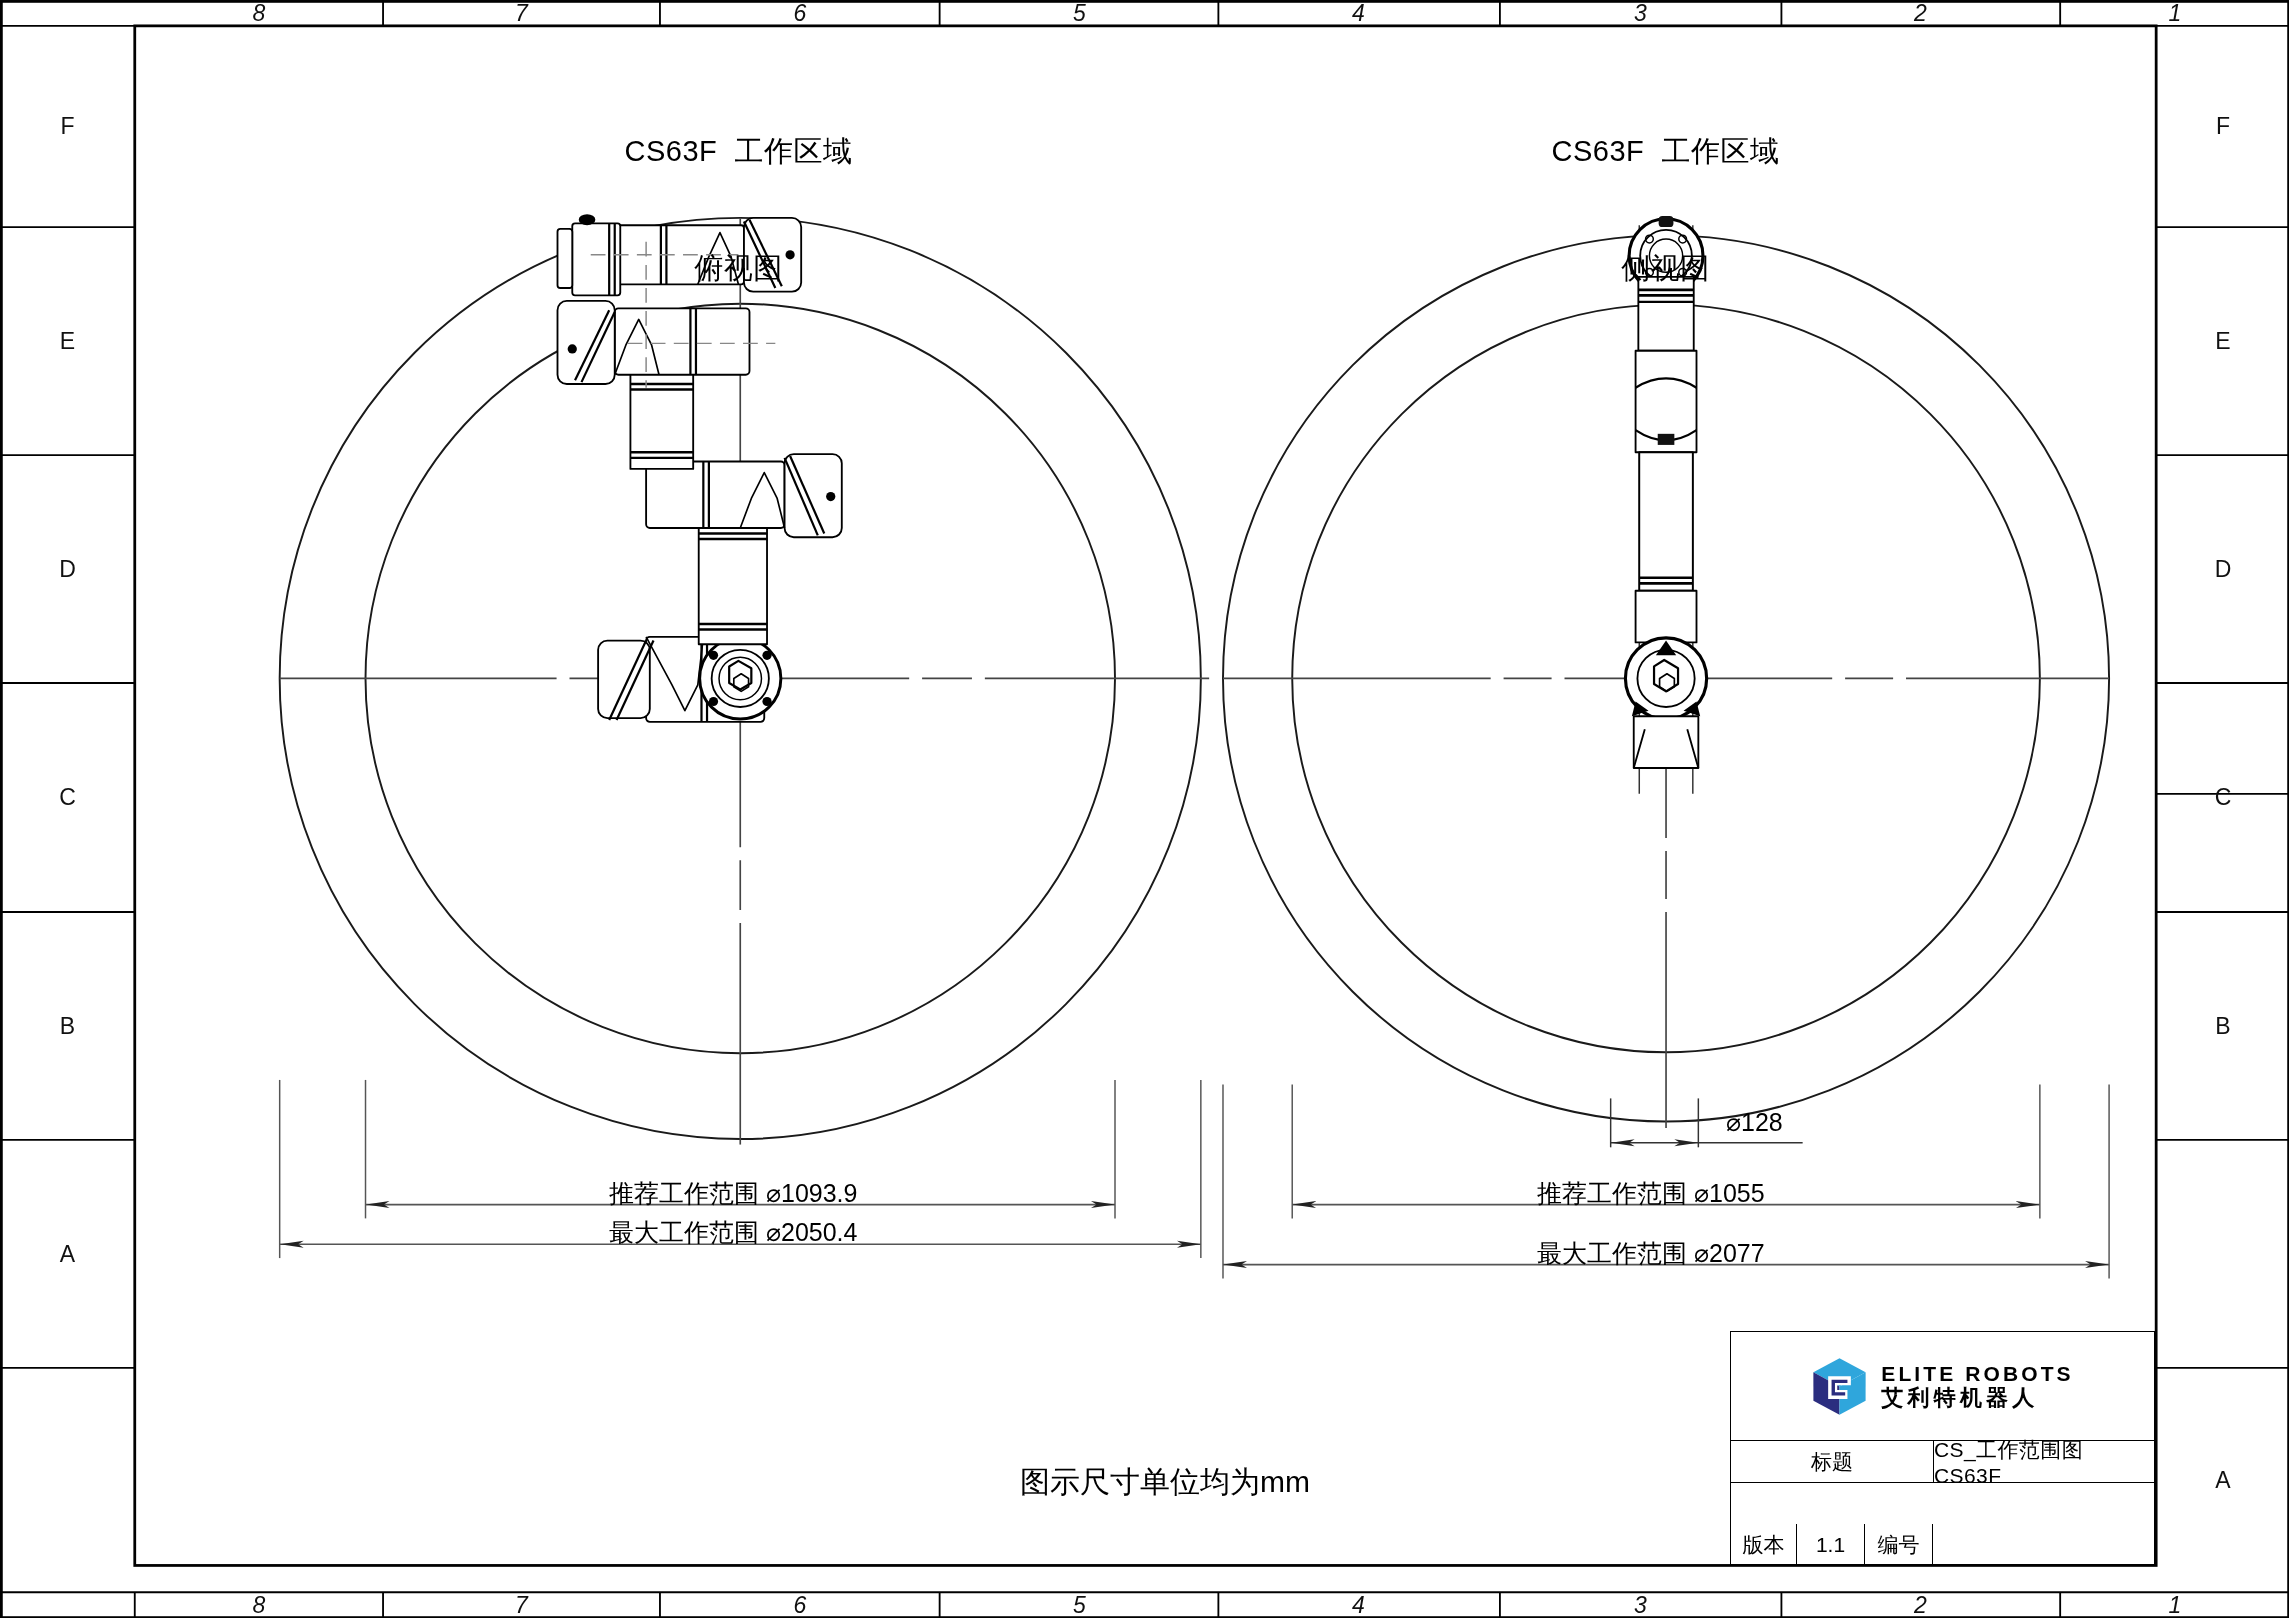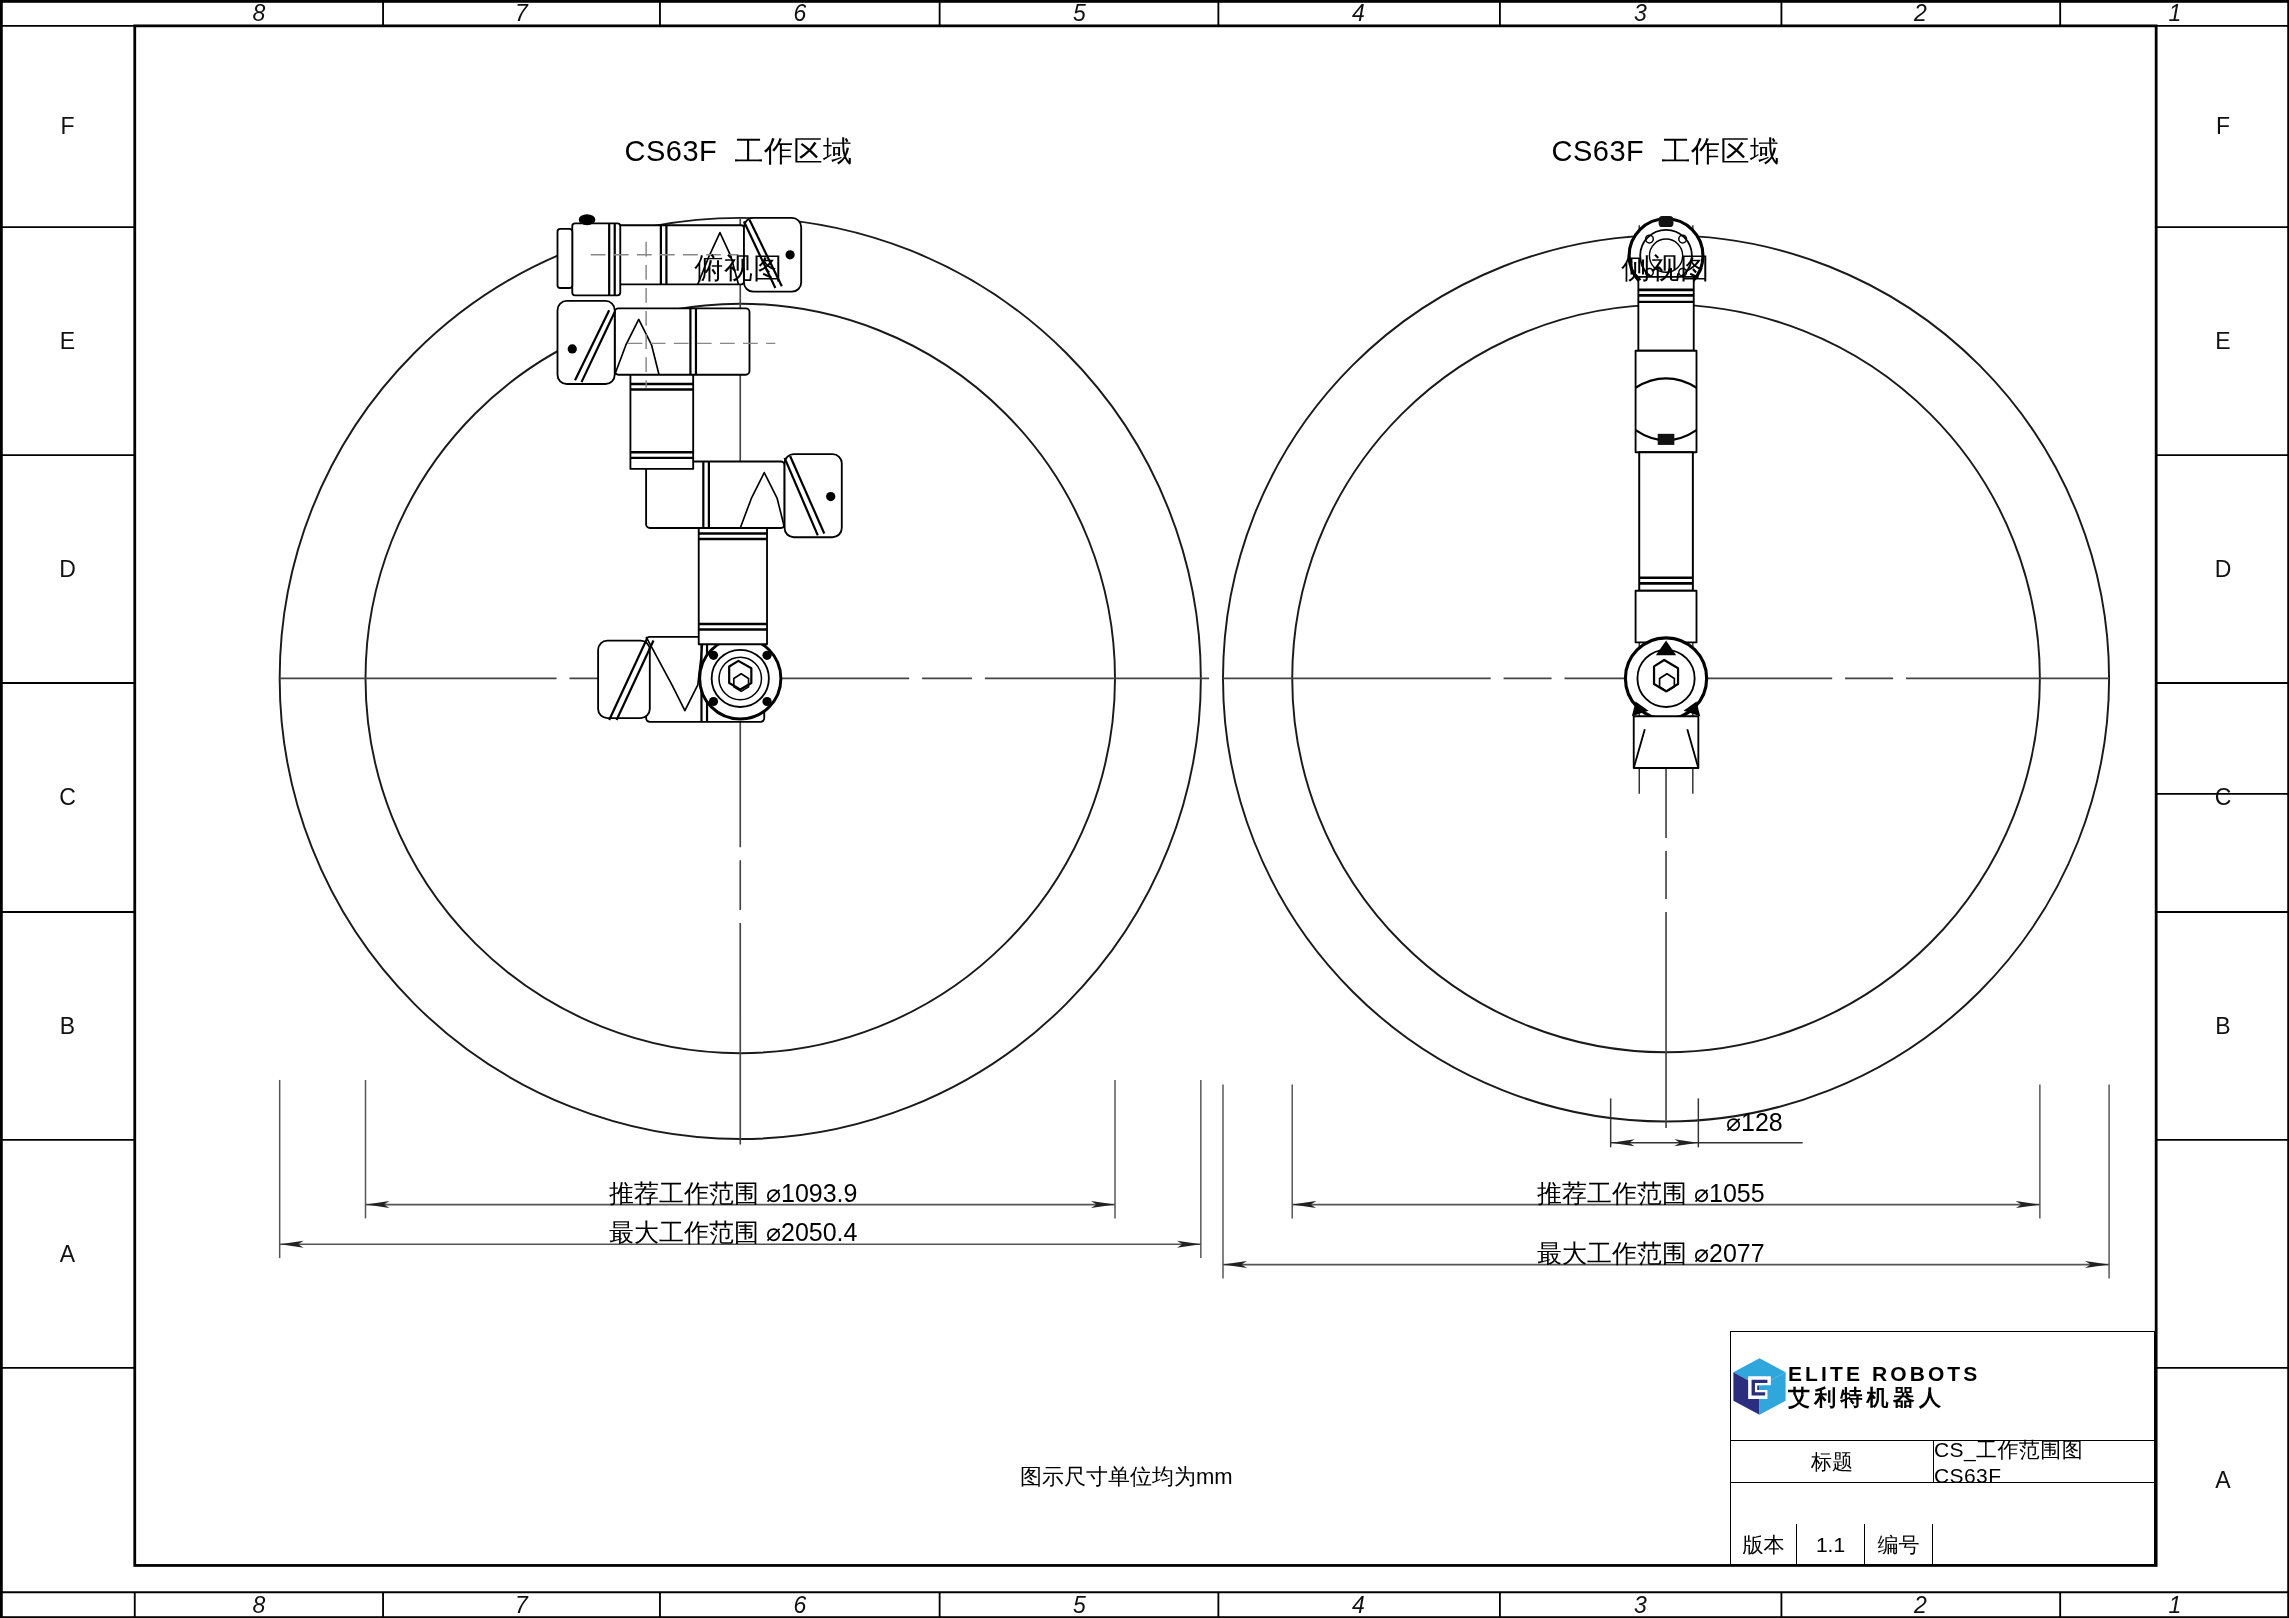--- a/index.html
+++ b/index.html
@@ -11,28 +11,28 @@
               display:flex;align-items:center;justify-content:center;}
   .zone-label.italic{font-style:italic;}
 
   
   .geo{position:absolute;left:0;top:0;width:2290px;height:1619px;pointer-events:none;}
 
   
   .view-title{position:absolute;text-align:center;font-size:29px;line-height:39px;
               letter-spacing:0.5px;white-space:pre;}
   .dim-text{position:absolute;font-size:25px;white-space:nowrap;}
-  .units-note{position:absolute;font-size:22px;white-space:nowrap;text-align:center;}
+  .units-note{position:absolute;font-size:30px;white-space:nowrap;text-align:center;}
 
   
   .tblock{position:absolute;left:1730px;top:1331px;width:425px;height:234px;
           border:1.8px solid #000;box-sizing:border-box;}
   .tb-logo{position:absolute;left:0;top:0;right:0;height:109px;
            border-bottom:1.8px solid #000;box-sizing:border-box;
-           display:flex;align-items:center;justify-content:flex-start;gap:0;}
+           display:flex;align-items:center;justify-content:center;gap:13px;}
   .tb-row{position:absolute;left:0;right:0;height:42px;display:flex;
           border-bottom:1.8px solid #000;box-sizing:border-box;}
   .tb-row.r1{top:109px;}
   .tb-row.r2{top:150px;}
   .tb-row.r3{top:192px;height:41px;border-bottom:none;}
   .tb-cell{display:flex;align-items:center;justify-content:center;
            font-size:21px;box-sizing:border-box;height:100%;}
   .tb-cell.bdr{border-right:1.8px solid #000;}
   .tb-lbl{width:203px;}
   .tb-val{width:220px;letter-spacing:0.4px;}

